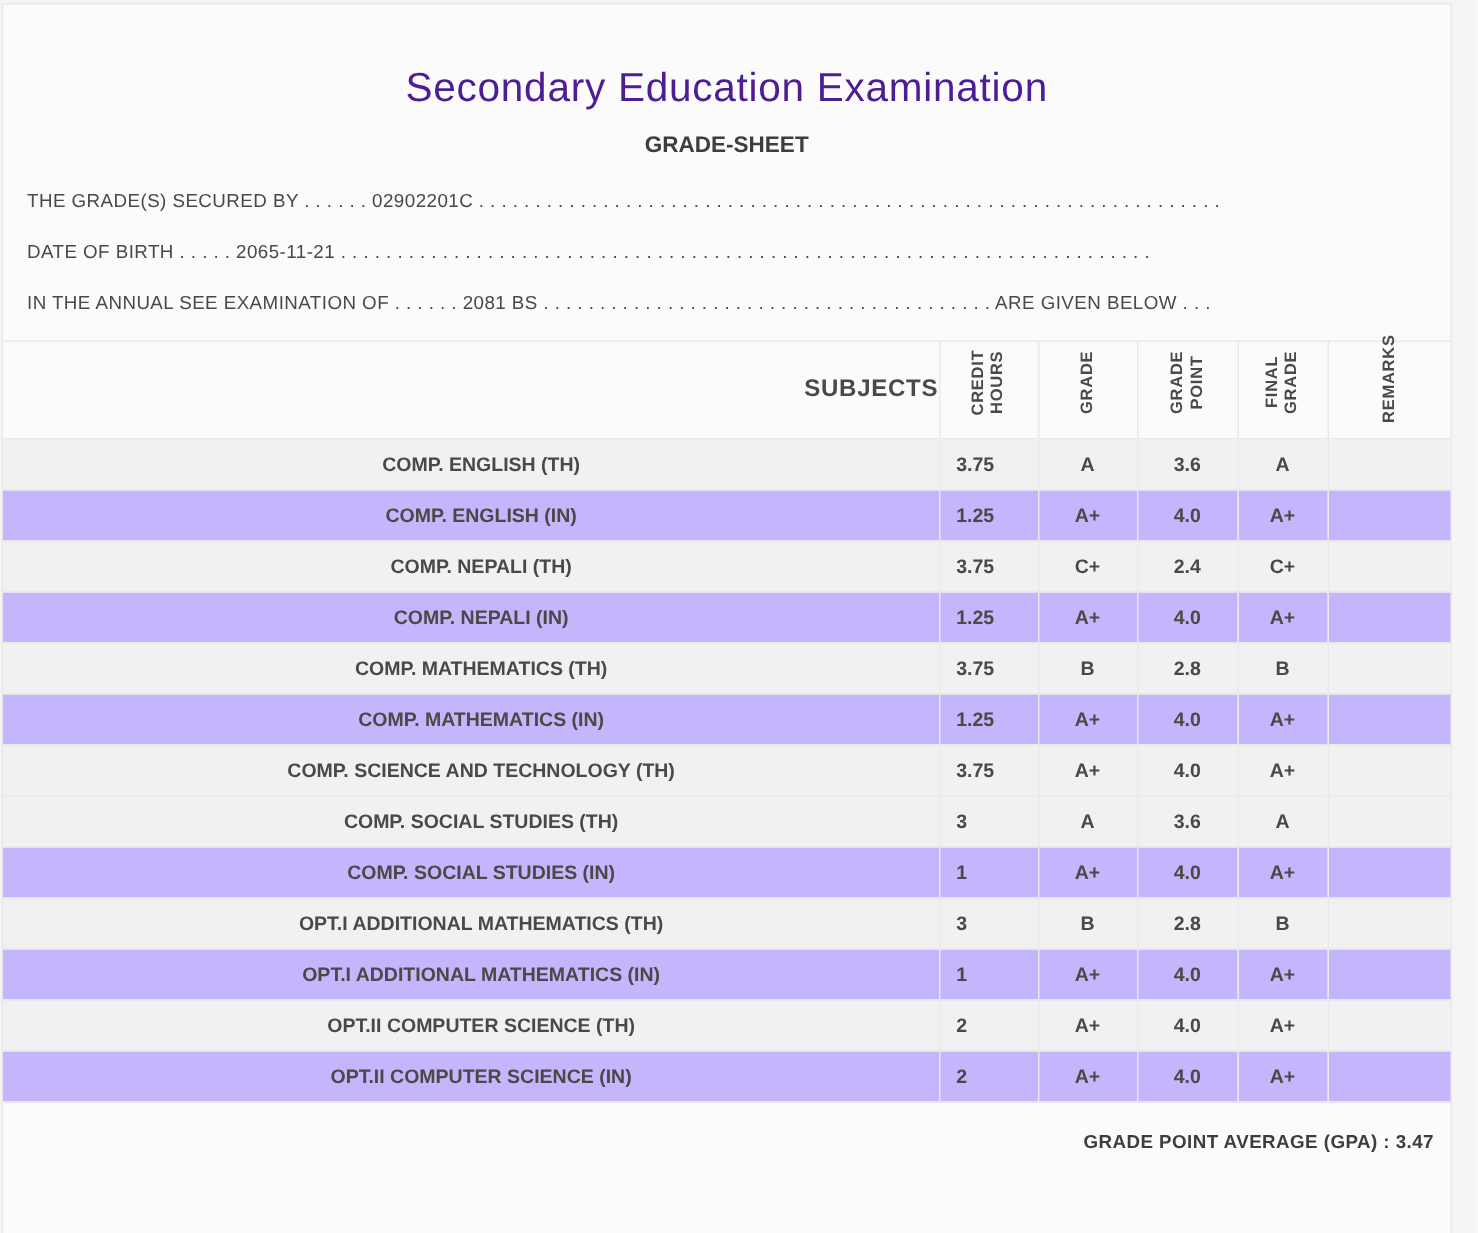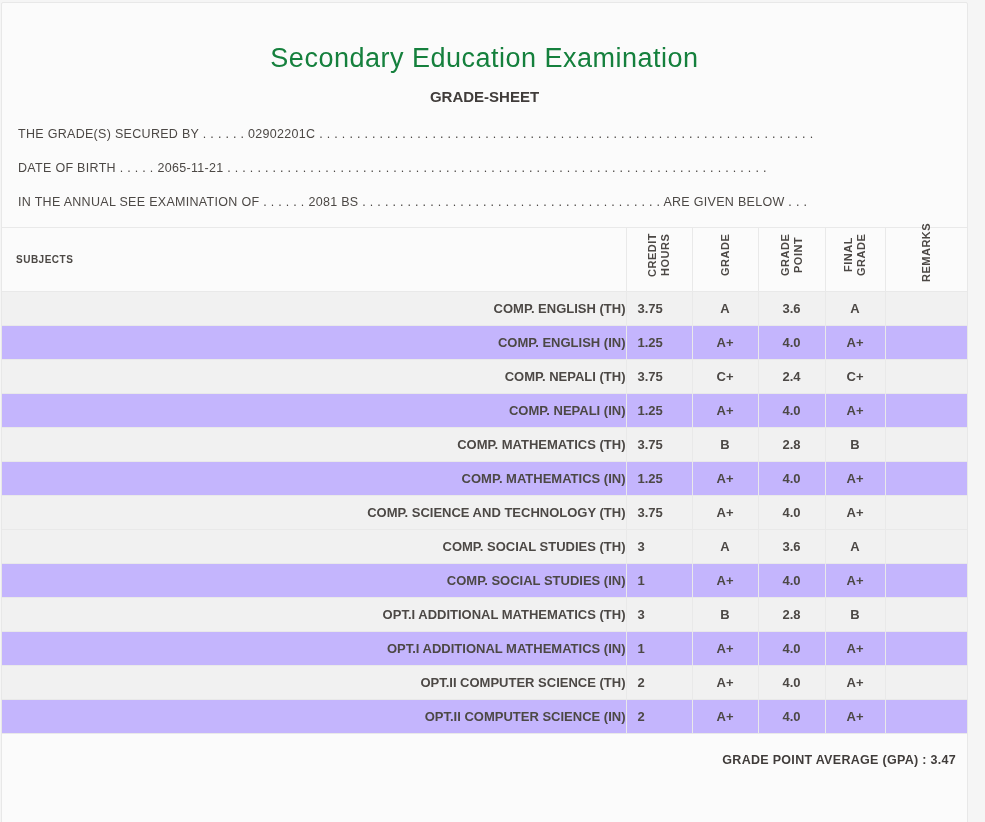--- a/index.html
+++ b/index.html
@@ -17,21 +17,21 @@
     background: #fbfbfb;
     border: 1px solid #e8e8e8;
     border-radius: 2px;
   }
   .page-title {
     margin-top: 40px;
     text-align: center;
     font-size: 27px;
     font-weight: normal;
     letter-spacing: 0.5px;
-    color: #15803d;
+    color: #4c1d95;
   }
   .page-subtitle {
     margin-top: 14px;
     text-align: center;
     font-size: 15px;
     font-weight: bold;
     color: #403c3a;
   }
   .statements {
     margin: 20px 0 0 16px;
@@ -65,24 +65,24 @@
     border-bottom: 1px solid #e9e9e9;
     vertical-align: bottom;
     text-align: center;
     font-size: 11px;
     letter-spacing: 0.5px;
     padding-bottom: 7px;
     color: #4c4845;
     font-weight: bold;
   }
   thead th.th-subject {
-    text-align: left;
+    text-align: right;
     vertical-align: middle;
     padding: 0 0 0 14px;
-    font-size: 10px;
+    font-size: 16px;
   }
   thead th + th, tbody td + td { border-left: 1px solid #e9e9e9; }
   .vert {
     display: inline-block;
     writing-mode: vertical-rl;
     transform: rotate(180deg);
     height: 54px;
     line-height: 13px;
     white-space: normal;
     overflow: visible;
@@ -90,21 +90,21 @@
   tbody td {
     height: 34px;
     border-top: 1px solid #e9e9e9;
     font-size: 13px;
     font-weight: bold;
     text-align: center;
     color: #4c4845;
   }
   tbody tr:first-child td { border-top: none; }
   tbody tr:last-child td { border-bottom: 1px solid #e9e9e9; }
-  tbody td.col-subject { text-align: right; padding-left: 14px; }
+  tbody td.col-subject { text-align: center; padding-left: 14px; }
   tbody td.col-credit_hours { text-align: left; padding-left: 11px; }
   tbody tr.odd  { background: #f1f1f1; }
   tbody tr.even { background: #c4b5fd; }
   .gpa-footer {
     margin-top: 19px;
     padding-right: 11px;
     text-align: right;
     font-size: 12.5px;
     font-weight: bold;
     letter-spacing: 0.3px;

